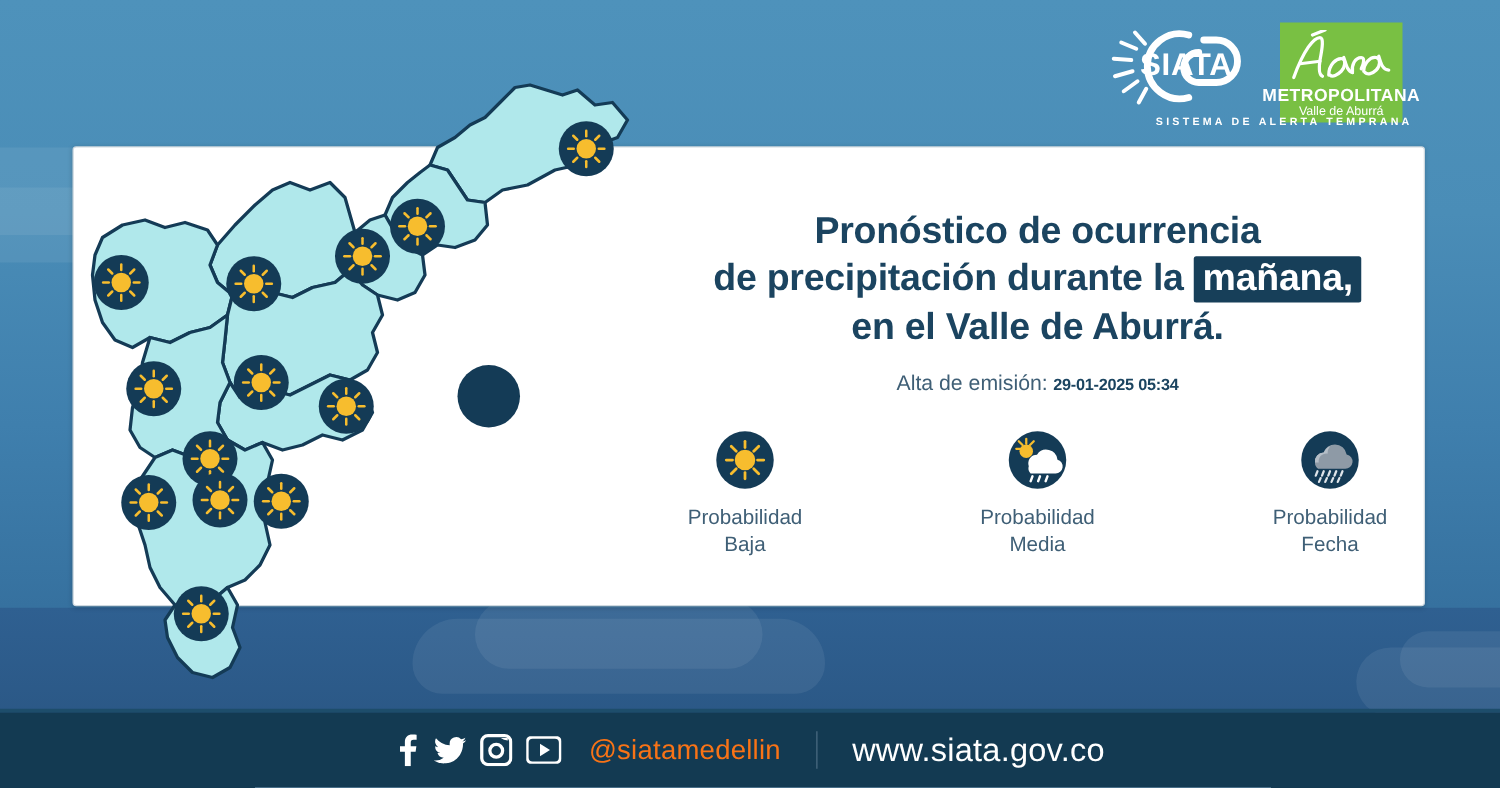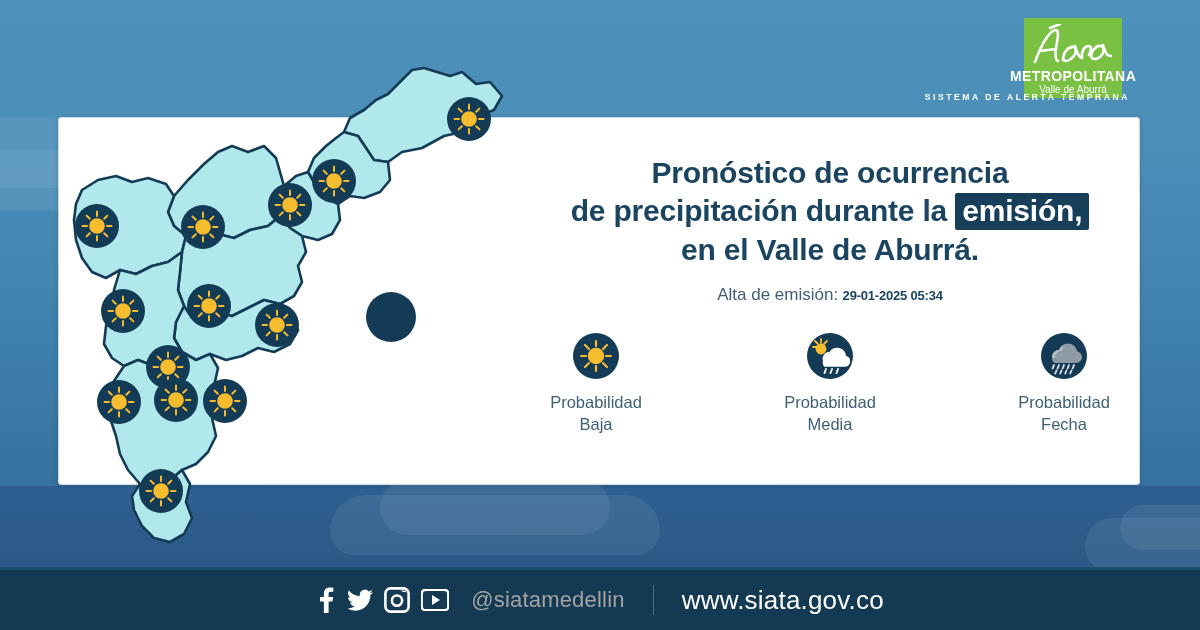--- a/index.html
+++ b/index.html
@@ -59,21 +59,21 @@
   .marker { position:absolute; width:44px; height:44px; transform:translate(-50%,-50%); }
   .marker .disc {
     position:absolute; inset:0; border-radius:50%; background:#143b56;
   }
   .marker svg { position:absolute; inset:0; }
 
   #compass { position:absolute; width:50px; height:50px; left:333px; top:277px; transform:translate(-50%,-50%); }
   #compass .disc { position:absolute; inset:0; border-radius:50%; background:#143b56; }
 
   
-  #panel { position:absolute; left:520px; top:154px; width:620px; }
+  #panel { position:absolute; left:520px; top:166px; width:620px; }
   #title {
     text-align:center; color:#1b4460; font-weight:bold;
     font-size:30px; line-height:1.28; letter-spacing:-0.2px;
   }
   #title .hl {
     background:#173f59; color:#ffffff; padding:1px 7px 3px 7px; border-radius:2px;
   }
   #issue { text-align:center; margin-top:16px; white-space:nowrap; }
   #issue-label { color:#3f5f76; font-size:17px; }
   #issue-value { color:#1b4460; font-size:13px; font-weight:bold; letter-spacing:-0.2px; }
@@ -88,21 +88,21 @@
     font-size:16.5px; line-height:1.35;
   }
 
   
   #footer {
     position:absolute; left:0; right:0; bottom:0; height:60px;
     background:#133a52; display:flex; align-items:center; justify-content:center;
   }
   #footer-inner { display:flex; align-items:center; }
   #social { display:flex; align-items:center; gap:11px; }
-  #handle { color:#a3a3a3; font-size:22px; margin-left:22px; letter-spacing:.2px; }
+  #handle { color:#f97316; font-size:22px; margin-left:22px; letter-spacing:.2px; }
   #divider { width:1px; height:30px; background:#4b6b81; margin:0 28px; }
   #website { color:#ffffff; font-size:26px; letter-spacing:.2px; }
   #footer-top-line { position:absolute; left:0; right:0; bottom:60px; height:3px; background:#1d4d6b; }
 </style>
 </head>
 <body>
 
 <div id="bg">
   <div class="sky"></div>
   <div class="sea"></div>
@@ -110,20 +110,35 @@
   <div class="bgcloud b2"></div>
   <div class="bgcloud b3"></div>
   <div class="bgcloud b4"></div>
   <div class="bgcloud b5"></div>
   <div class="bgcloud b6"></div>
 </div>
 
 <div id="card"></div>
 
 <div id="logos">
+  <div id="siata-logo">
+    <svg id="siata-mark" width="125" height="72" viewBox="0 0 125 72">
+      <g stroke="#ffffff" stroke-width="3.2" stroke-linecap="round" fill="none">
+        <line x1="8" y1="16" x2="20" y2="21"></line>
+        <line x1="2" y1="29" x2="16" y2="30"></line>
+        <line x1="3" y1="43" x2="17" y2="39"></line>
+        <line x1="10" y1="55" x2="21" y2="47"></line>
+        <line x1="22" y1="64" x2="28" y2="53"></line>
+        <line x1="19" y1="8" x2="27" y2="17"></line>
+      </g>
+      <path d="M62 10 A26 26 0 1 0 62 60" stroke="#ffffff" stroke-width="5.5" fill="none" stroke-linecap="round"></path>
+      <path d="M74 14 h10 a17 17 0 0 1 0 34 h-14 a12 12 0 0 1 0 -24" stroke="#ffffff" stroke-width="5.5" fill="none" stroke-linecap="round" stroke-linejoin="round"></path>
+      <text x="60" y="42" font-family="Liberation Sans, sans-serif" font-size="25" font-weight="bold" fill="#ffffff" text-anchor="middle" letter-spacing="0.5">SIATA</text>
+    </svg>
+  </div>
   <div id="area-logo">
     <svg id="area-word" width="88" height="44" viewBox="0 0 88 44">
       <g fill="none" stroke="#ffffff" stroke-width="2.6" stroke-linecap="round" stroke-linejoin="round">
         <path d="M6 38 C14 16, 22 6, 27 6 C30 6, 29 14, 27 24 C26 31, 26 36, 29 37"></path>
         <path d="M11 27 L27 25"></path>
         <path d="M21 4 L31 0"></path>
         <path d="M34 36 C34 28, 40 22, 45 23 C48 24, 47 30, 44 33 C41 36, 37 38, 35 36"></path>
         <path d="M46 22 C48 28, 49 33, 53 34"></path>
         <path d="M53 34 C52 28, 55 22, 60 22 C63 22, 62 27, 60 31"></path>
         <path d="M62 33 C62 27, 67 21, 72 22 C76 23, 75 29, 72 32 C69 35, 65 36, 63 34"></path>
@@ -397,21 +412,21 @@
       <path d="M25 10 L31 20 L19 20 Z" fill="#8ec9d6"></path>
       <text x="25" y="39" font-family="Liberation Sans, sans-serif" font-size="19" font-weight="bold" fill="#8ec9d6" text-anchor="middle">N</text>
     </svg>
   </div>
 </div>
 
 <div id="panel">
   <div id="title">
     <div>Pronóstico de ocurrencia</div>
     <div>
-      <span>de precipitación durante la </span><span class="hl">emisión,</span>
+      <span>de precipitación durante la </span><span class="hl">mañana,</span>
     </div>
     <div>en el Valle de Aburrá.</div>
   </div>
 
   <div id="issue">
     <span id="issue-label">Alta de emisión:</span>
     <span id="issue-value">29-01-2025 05:34</span>
   </div>
 
   <div id="legend">

